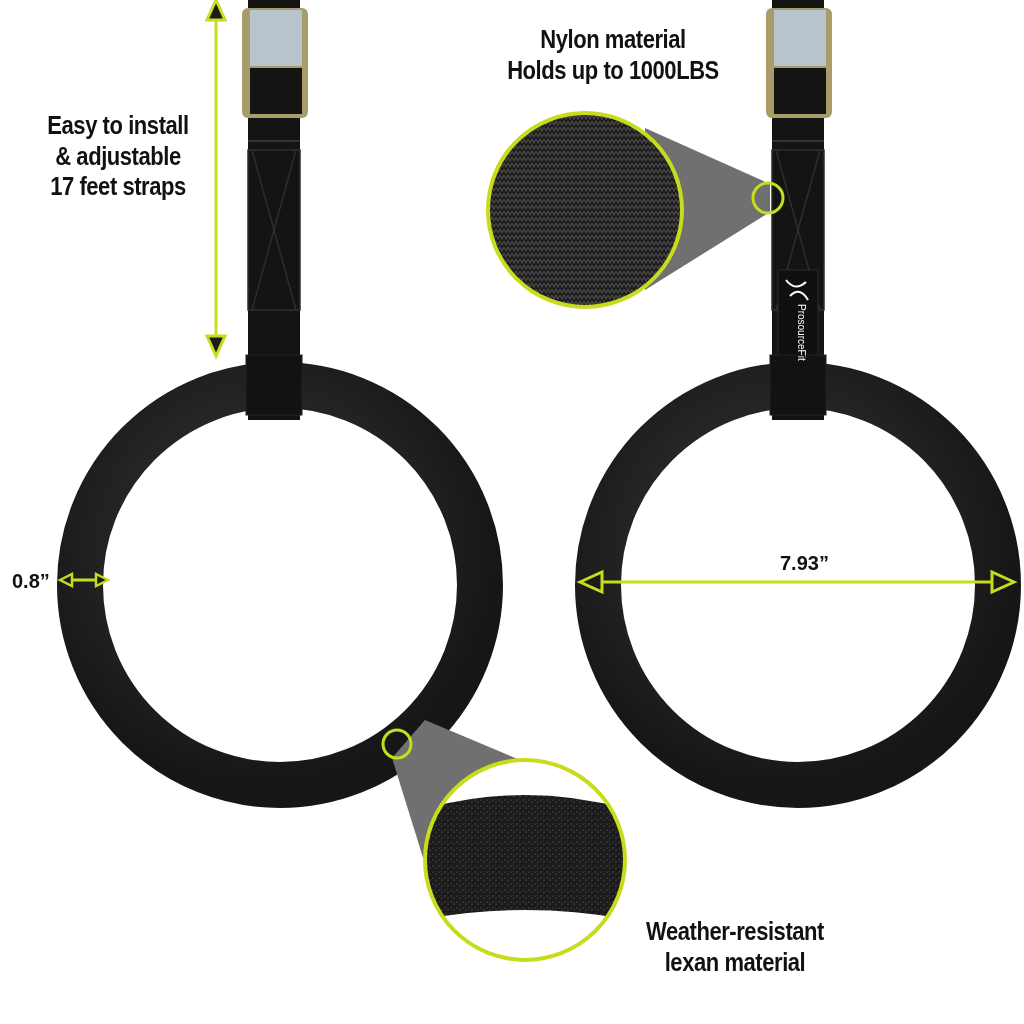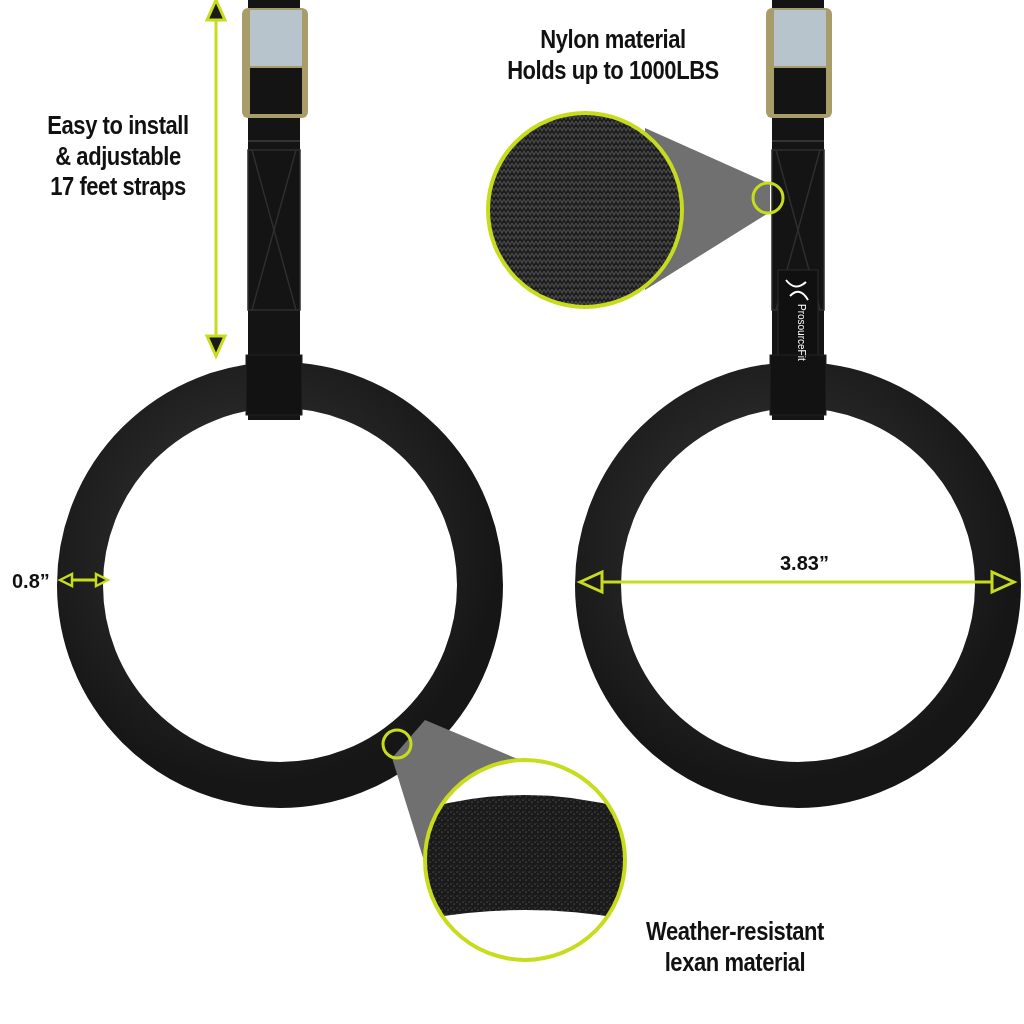--- a/index.html
+++ b/index.html
@@ -123,13 +123,13 @@
   <div>Nylon material</div>
   <div>Holds up to 1000LBS</div>
 </div>
 
 <div class="label" style="left:600px; top:916px; width:270px; font-size:25px;">
   <div>Weather-resistant</div>
   <div>lexan material</div>
 </div>
 
 <div class="dim" style="left:12px; top:570px;">0.8”</div>
-<div class="dim" style="left:780px; top:552px;">3.83”</div>
+<div class="dim" style="left:780px; top:552px;">7.93”</div>
 
 </body></html>

